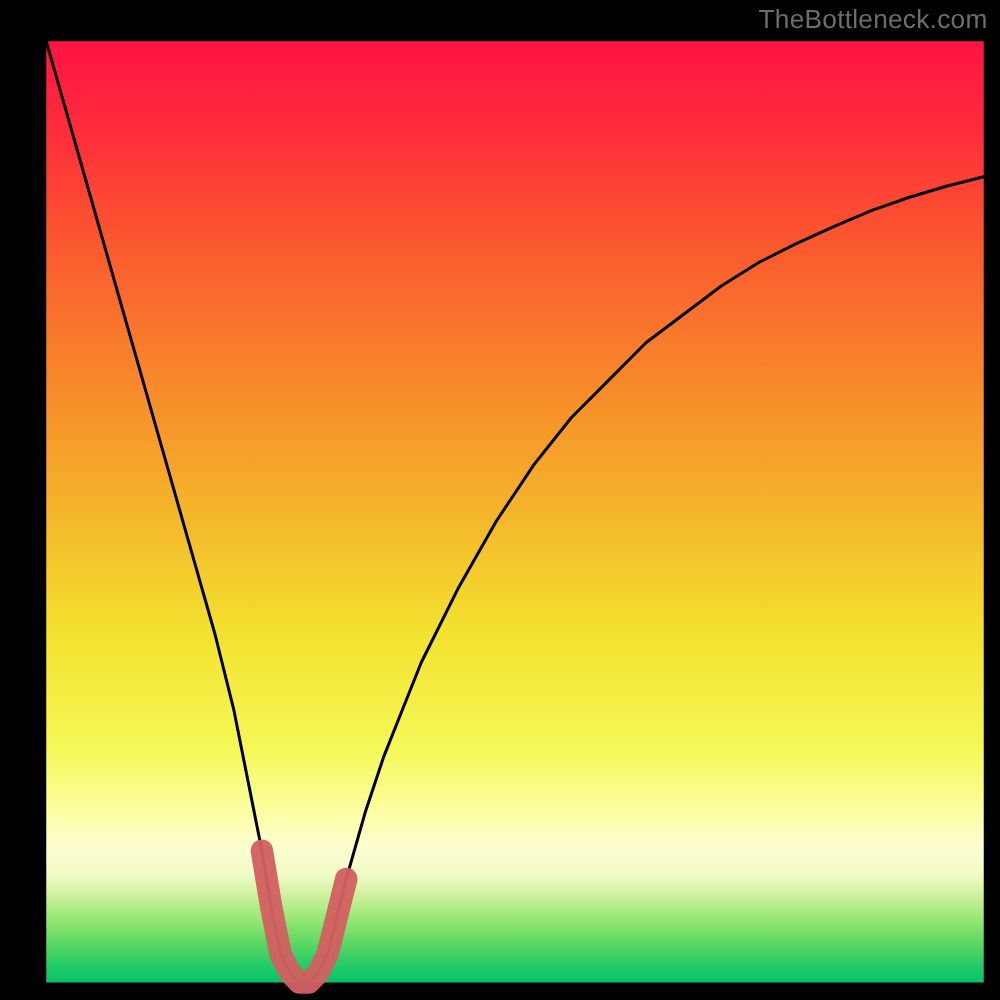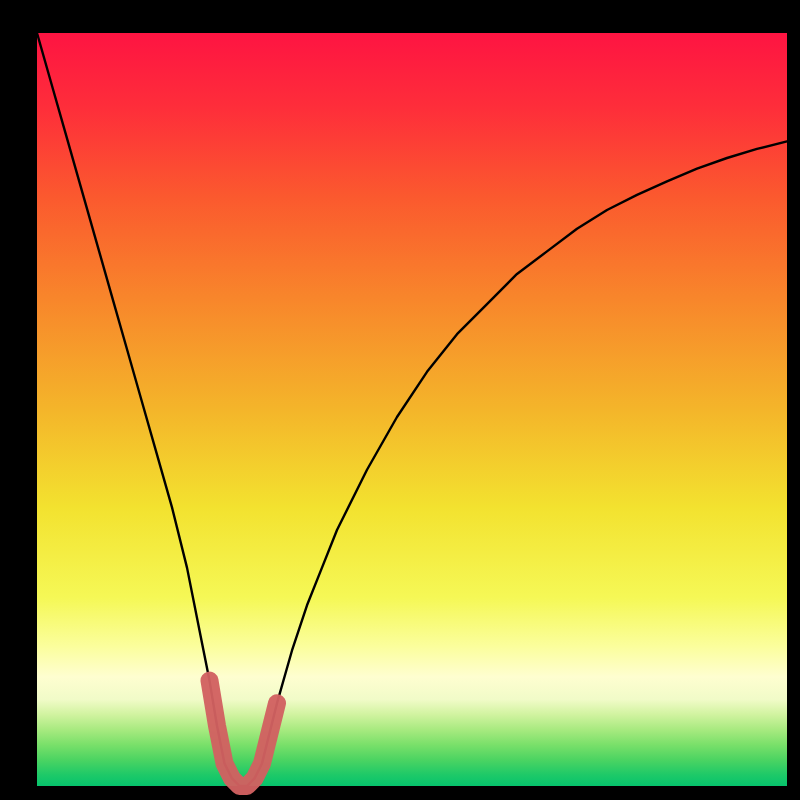--- a/index.html
+++ b/index.html
@@ -34,20 +34,21 @@
     top: 0;
     width: 800px;
     height: 800px;
     display: block;
   }
 </style>
 </head>
 <body>
 
 <div class="stage">
+  <div class="watermark">TheBottleneck.com</div>
 
   <svg class="chart" viewBox="0 0 800 800" preserveAspectRatio="none">
     <defs>
       <linearGradient id="bg-grad" x1="0" y1="0" x2="0" y2="1">
           <stop offset="0.00%" stop-color="#fe1442"></stop>
           <stop offset="10.00%" stop-color="#fe2e3a"></stop>
           <stop offset="22.00%" stop-color="#fb5a2e"></stop>
           <stop offset="35.00%" stop-color="#f8852b"></stop>
           <stop offset="50.00%" stop-color="#f4b52a"></stop>
           <stop offset="63.00%" stop-color="#f3e22f"></stop>

